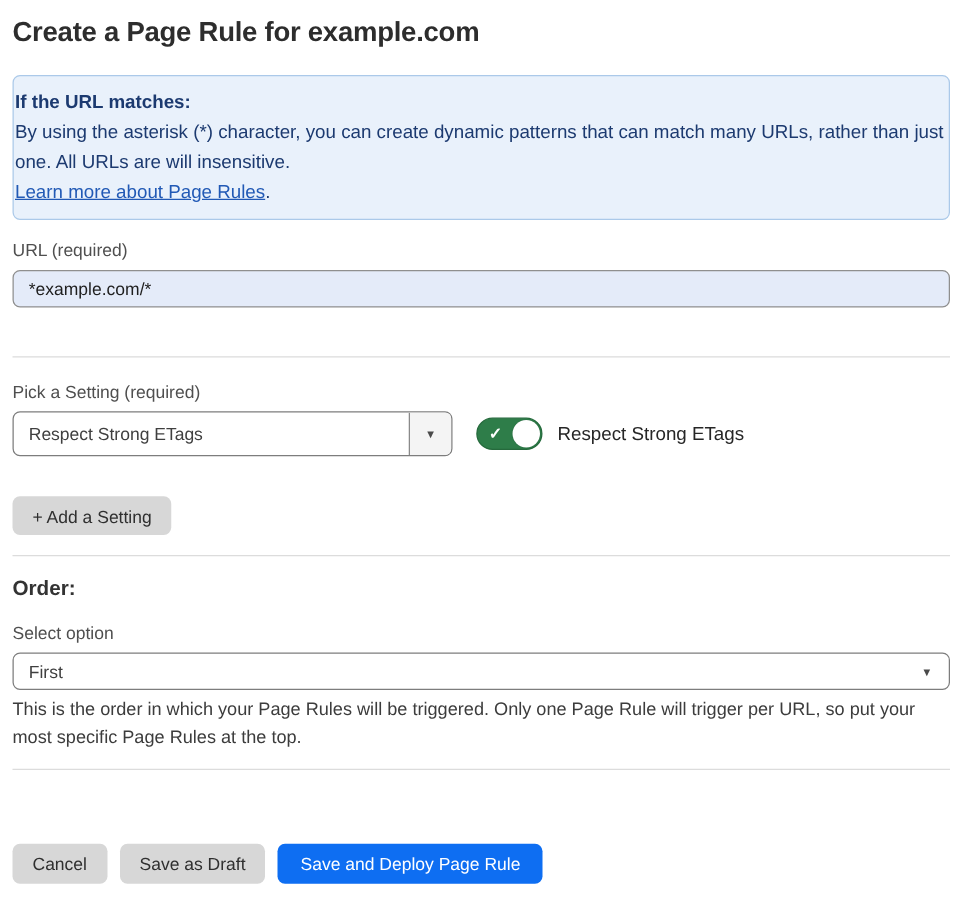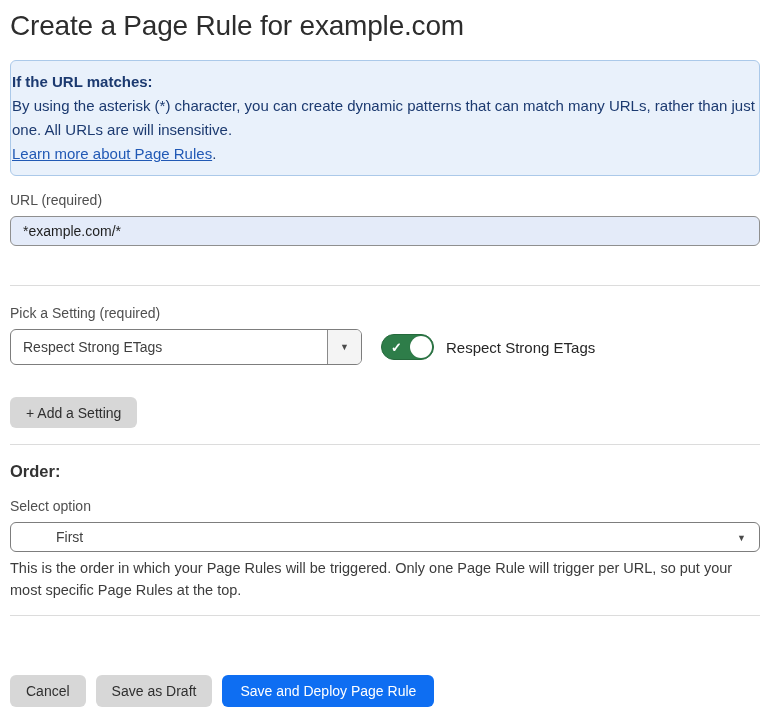--- a/index.html
+++ b/index.html
@@ -7,21 +7,21 @@
   body {
     width: 769px; height: 718px;
     font-family: "Liberation Sans", sans-serif;
     color: #2e2e2e;
     overflow: hidden;
   }
   .page { padding: 10px 9px 0 10px; }
 
   h1.page-title {
     margin: 2px 0 0;
-    font-size: 28px; line-height: 28px; font-weight: 400;
+    font-size: 22px; line-height: 28px; font-weight: 700;
     color: #2d2d2d; letter-spacing: -0.2px;
   }
 
   .info-box {
     margin-top: 20px;
     background: #e9f1fb;
     border: 1px solid #abc9e9;
     border-radius: 6px;
     padding: 9px 1px;
     font-size: 15px; line-height: 24px;
@@ -127,21 +127,21 @@
     height: 32px; padding: 0 16px; font-size: 14px;
   }
   .blue-btn {
     background: #0e6ef2; color: #ffffff;
     height: 32px; padding: 0 18px; font-size: 14px;
   }
   .add-setting {
     display: block; margin-top: 32px; height: 31px;
   }
 
-  .select-box.full { width: 100%; height: 30px; position: relative; padding-left: 33px; }
+  .select-box.full { width: 100%; height: 30px; position: relative; }
   .select-box.full .arrow.plain { position: absolute; right: 13px; top: 11px; }
 
   .help-text {
     margin: 5px 0 0;
     font-size: 14.5px; line-height: 22px;
     color: #3c3c3c;
   }
 
   .footer { margin-top: 15px; display: flex; gap: 10px; align-items: center; }
 </style>

